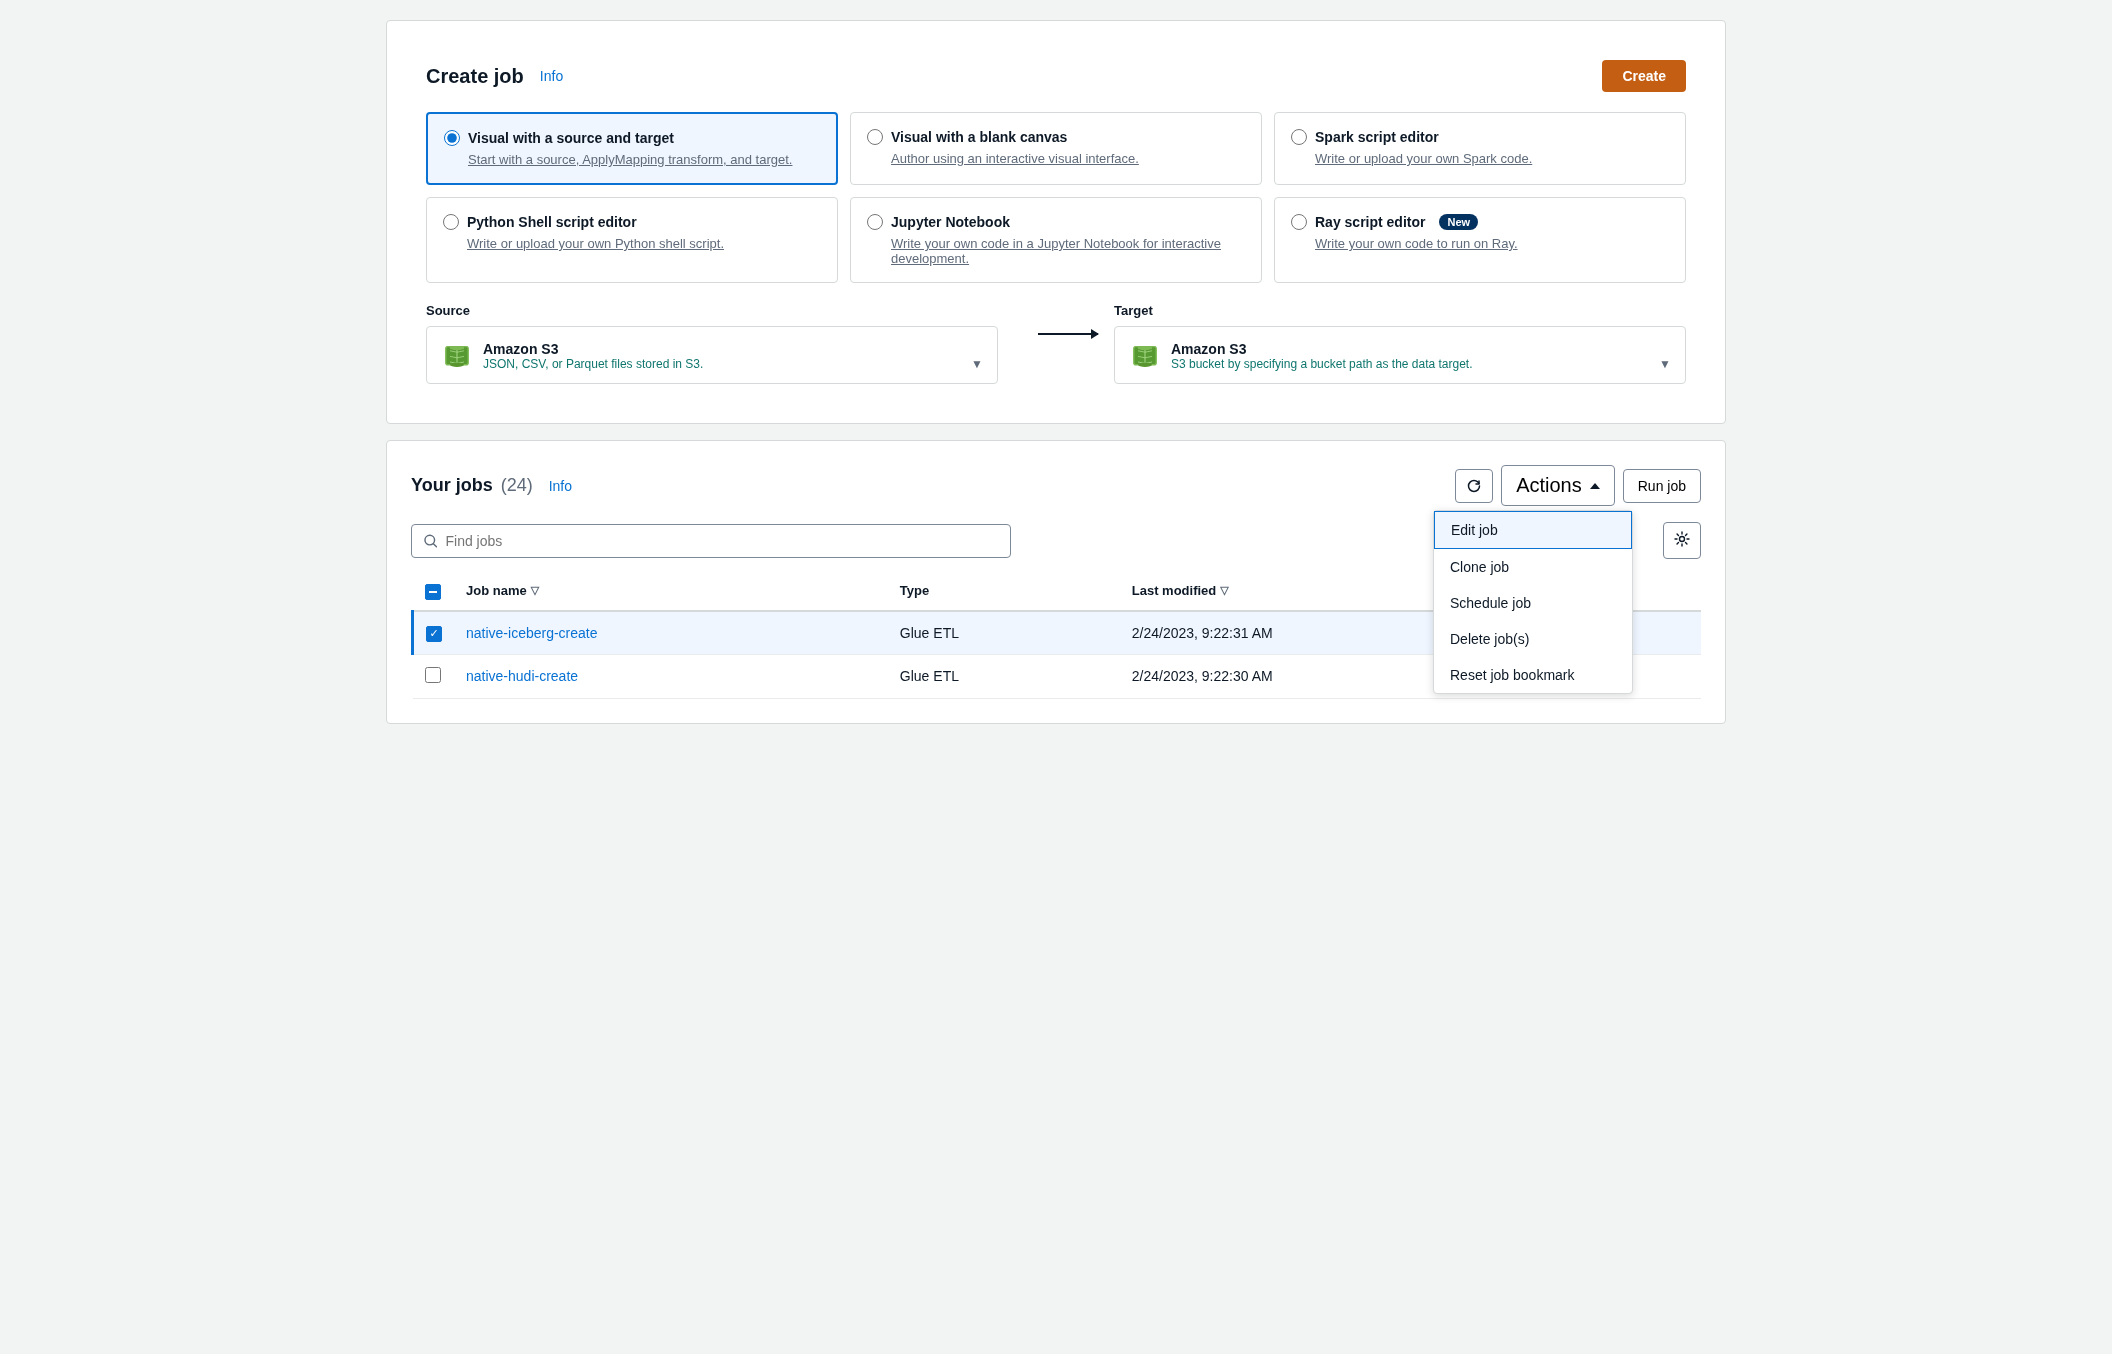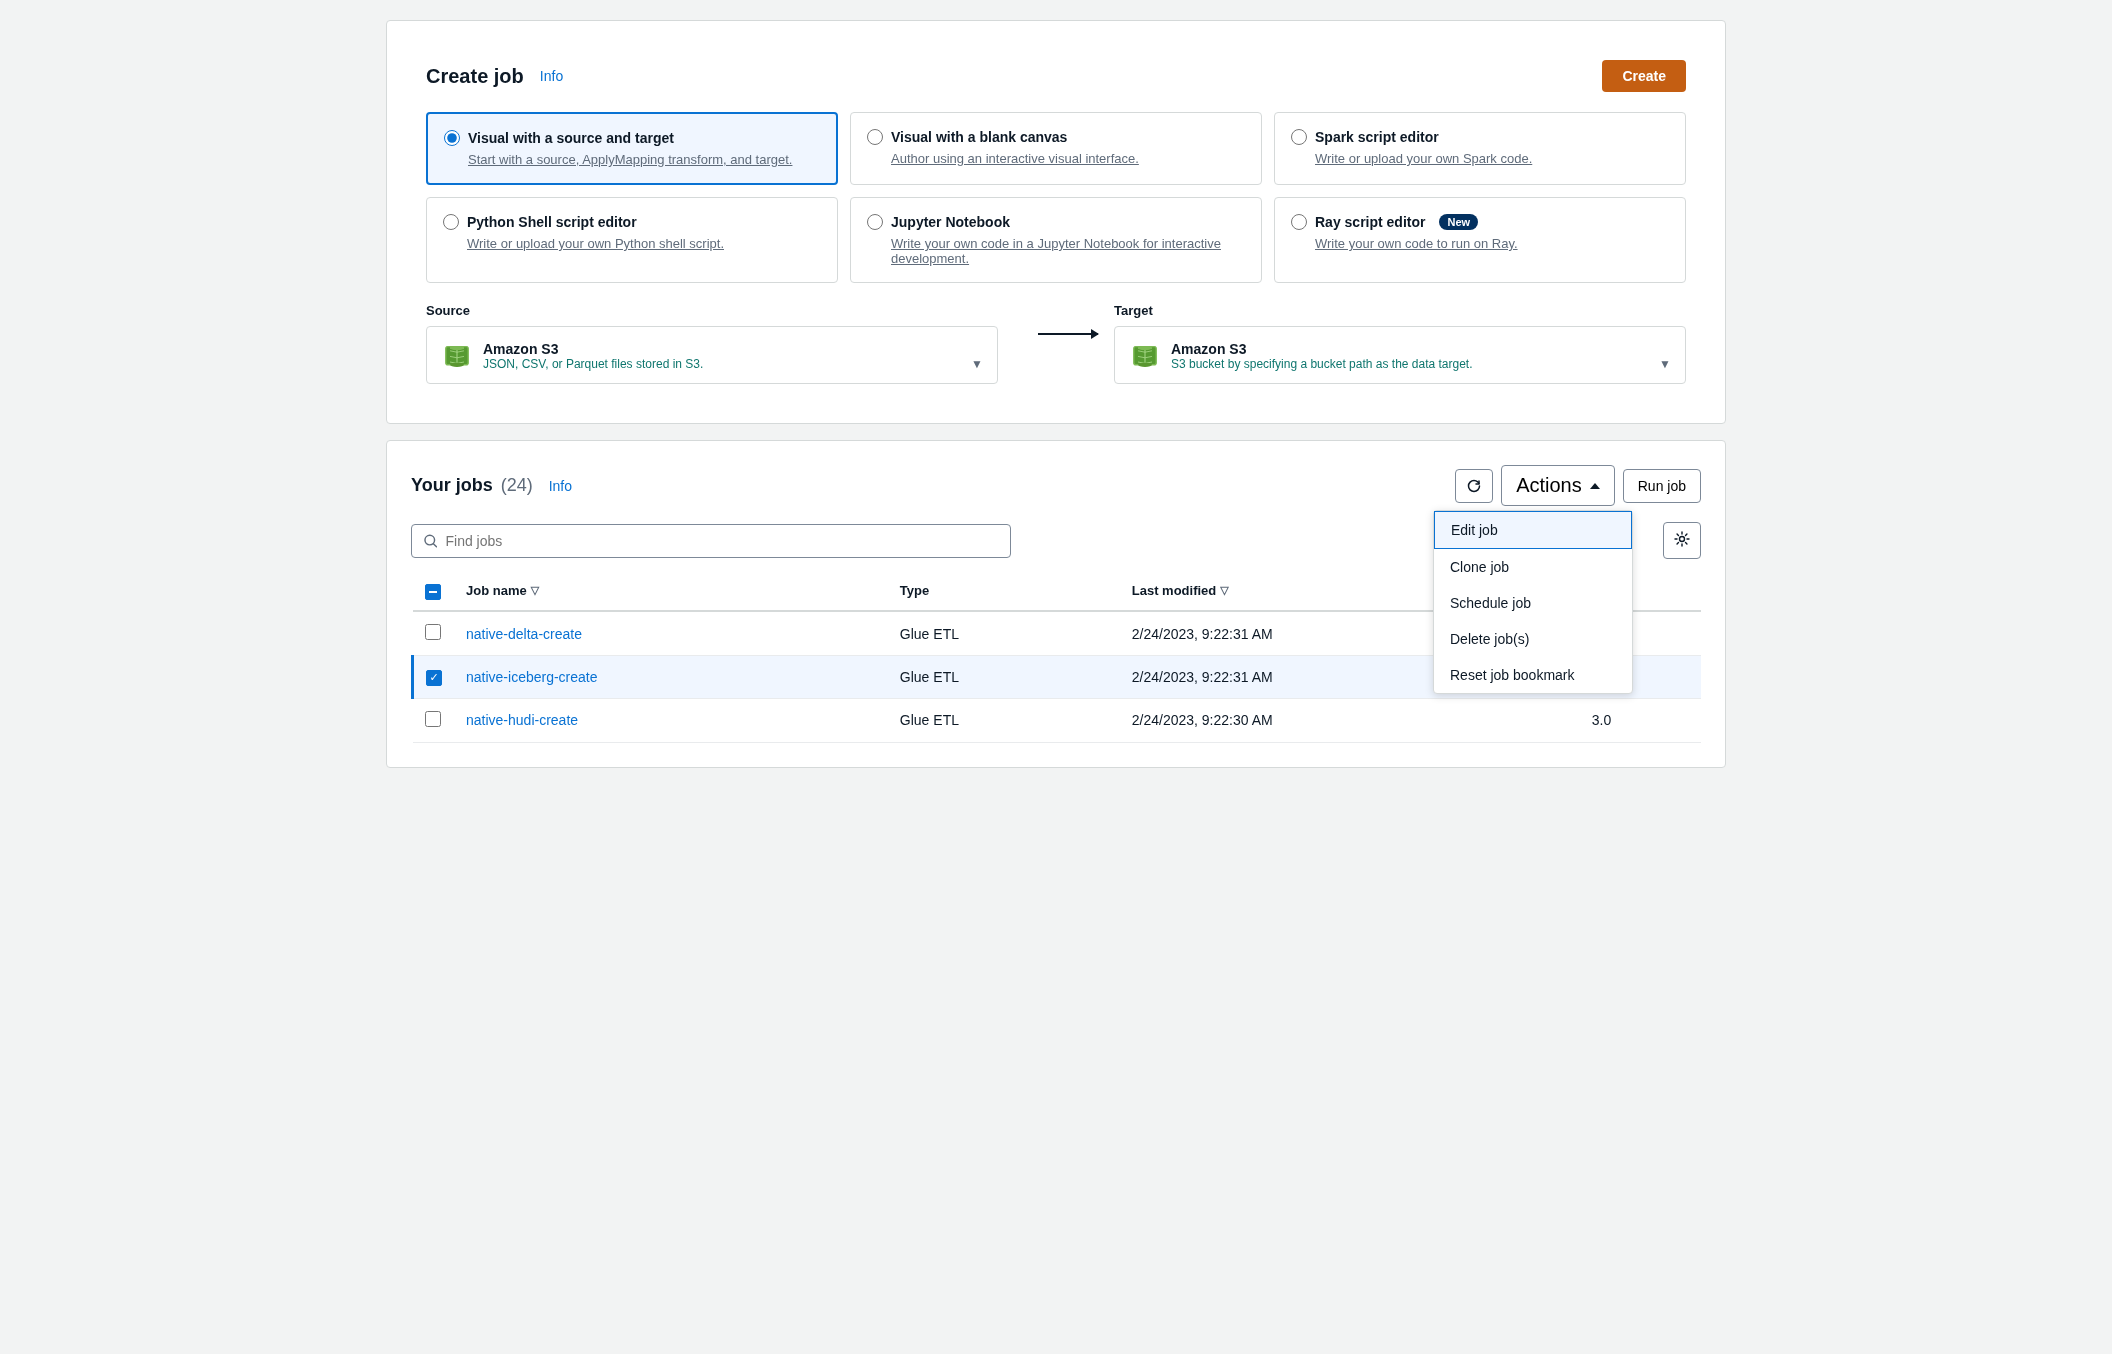--- a/index.html
+++ b/index.html
@@ -625,31 +625,20 @@
               <span class="sort-icon">▽</span>
             </div>
           </th>
           <th>
             <span class="sort-icon">▽</span>
           </th>
         </tr>
       </thead>
       <tbody>
 
-        <tr>
-          <td class="checkbox-col">
-            <input type="checkbox" class="cb" style="">
-          </td>
-          <td>
-            <a class="job-link">native-delta-create</a>
-          </td>
-          <td>Glue ETL</td>
-          <td>2/24/2023, 9:22:31 AM</td>
-          <td></td>
-        </tr>
 
         <tr class="selected-row">
           <td class="checkbox-col">
             <div class="cb-checked"></div>
           </td>
           <td>
             <a class="job-link">native-iceberg-create</a>
           </td>
           <td>Glue ETL</td>
           <td>2/24/2023, 9:22:31 AM</td>

